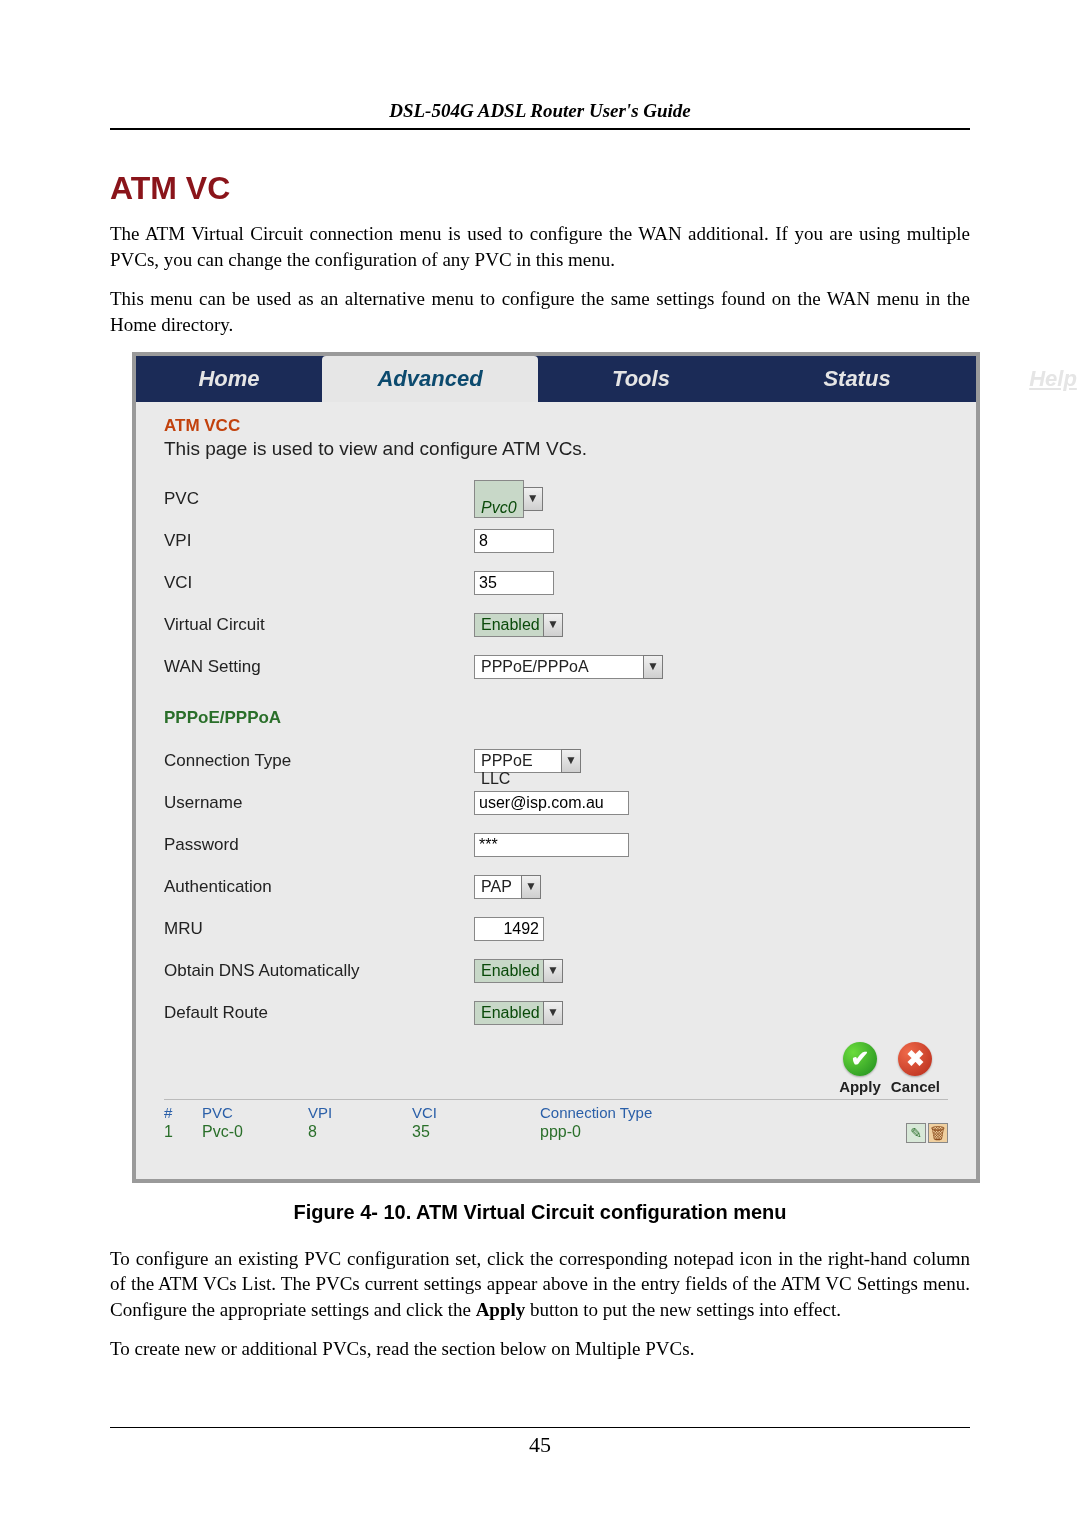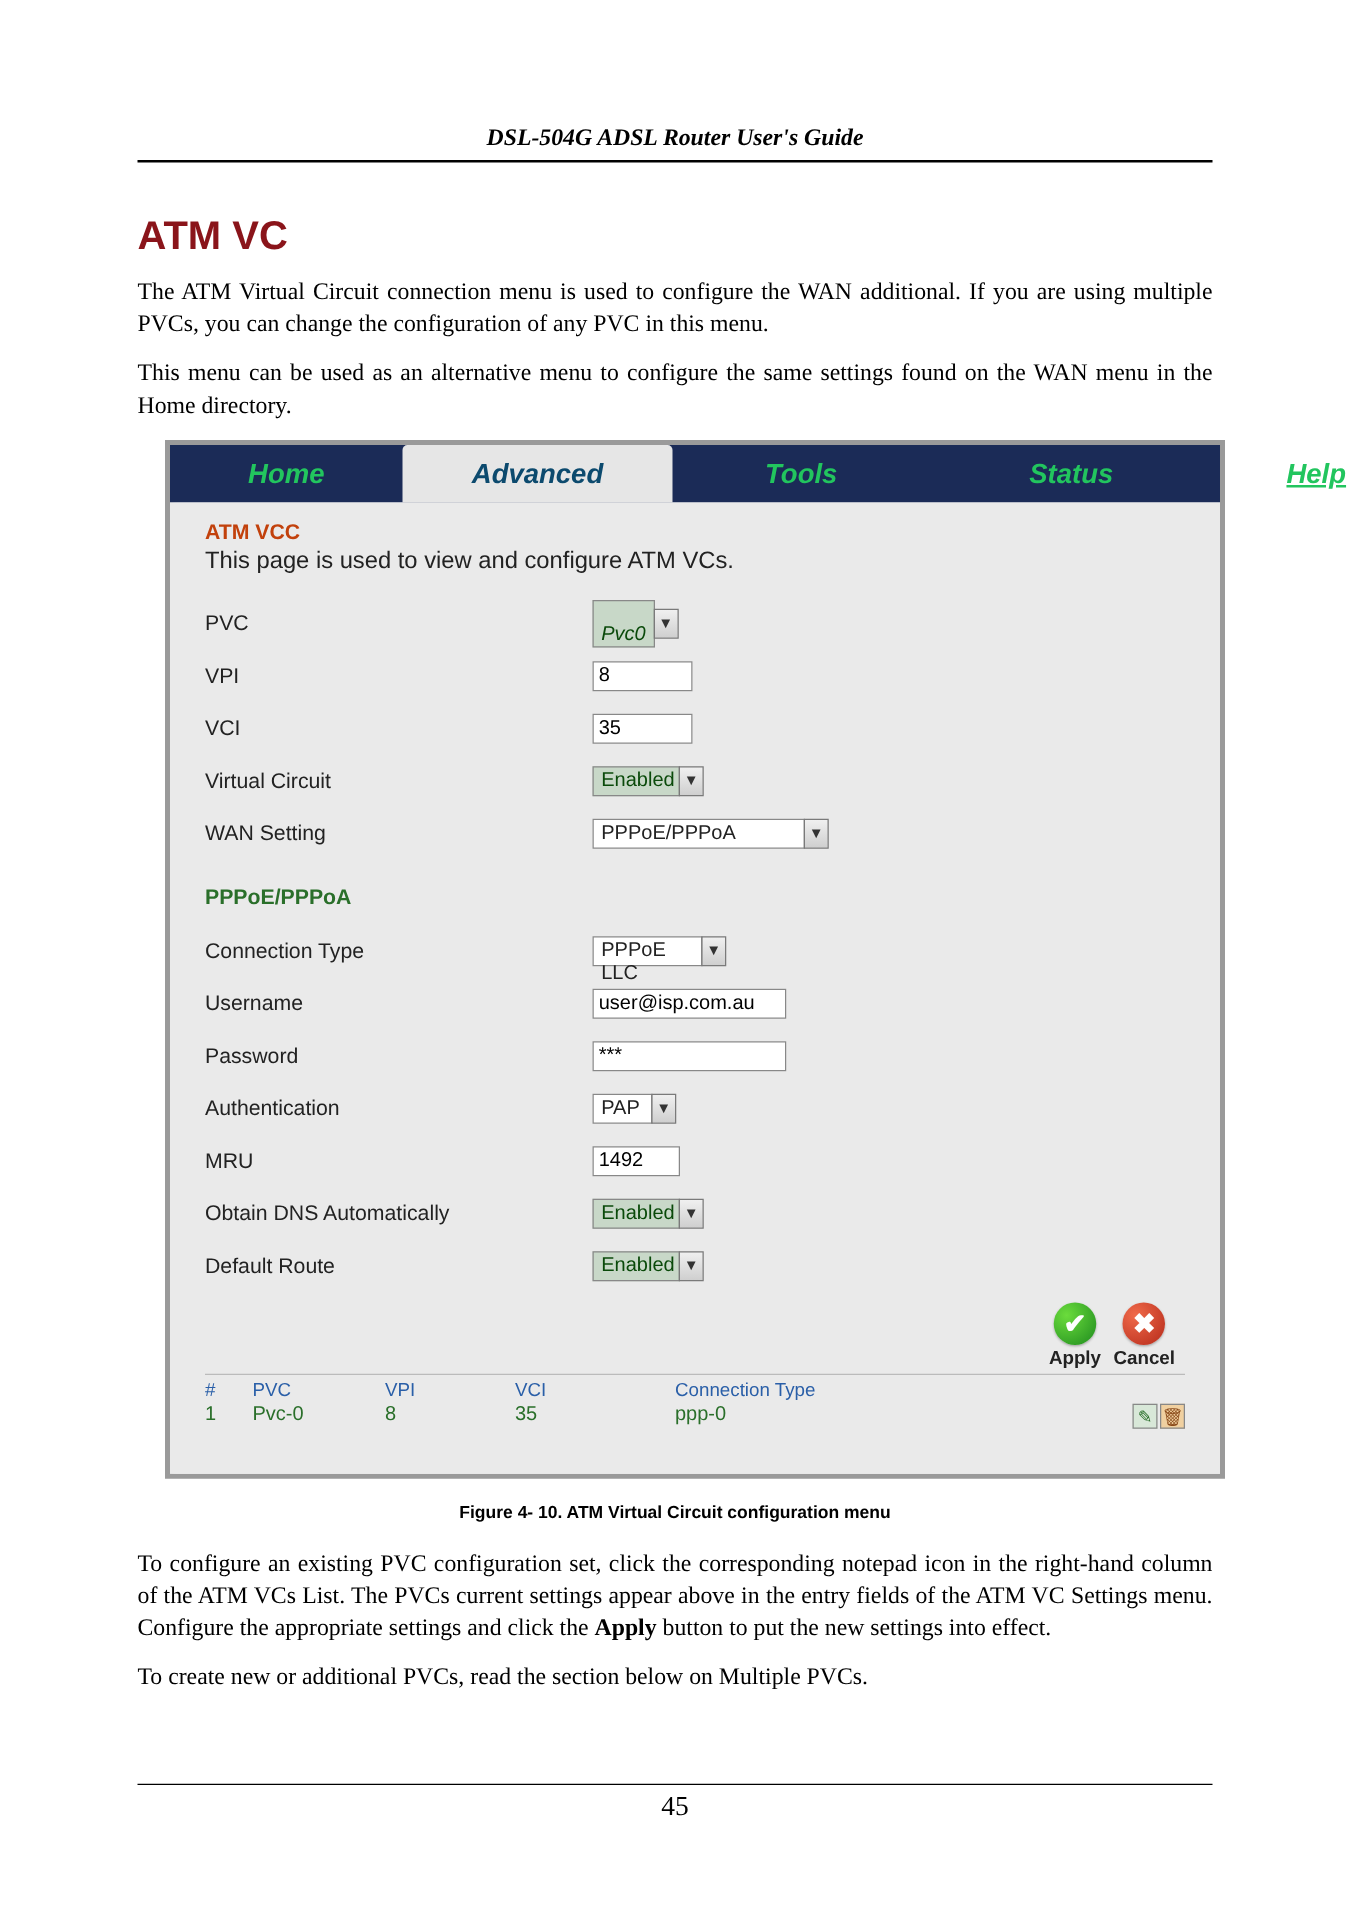--- a/index.html
+++ b/index.html
@@ -47,21 +47,21 @@
     box-shadow: inset 2px 2px 4px rgba(0,0,0,.15);
   }
   .tabbar {
     display: flex;
     align-items: stretch;
     height: 46px;
     background: #1b2b57;
     font-family: Verdana, Arial, sans-serif;
   }
   .tab {
-    color: #22c55e;
+    color: #e5e5e5;
     font-weight: bold;
     font-style: italic;
     font-size: 22px;
     padding: 10px 28px 0 28px;
     cursor: pointer;
   }
   .tab.active {
     background: #e6e6e6;
     color: #0c4a6e;
     border-radius: 4px 4px 0 0;
@@ -193,21 +193,21 @@
     border: 1px solid #888;
     margin-left: 2px;
   }
   .mini-icons .edit { background: #d8e8d8; color:#2a6f2a; }
   .mini-icons .del  { background: #f0d0a0; color:#8a4a1a; }
 
   .figcap {
     text-align: center;
     font-family: Arial, Helvetica, sans-serif;
     font-weight: bold;
-    font-size: 14px;
+    font-size: 20px;
     margin: 10px 0 22px 0;
   }
 
   .footer {
     position: absolute;
     bottom: 70px;
     left: 110px; right: 110px;
     border-top: 1px solid #000;
     text-align: center;
     font-size: 22px;
@@ -299,21 +299,21 @@
       <div class="row">
         <div class="lab">Authentication</div>
         <span class="sel-arrow">
           <span class="sel gray" style="padding:2px 6px; width:48px; display:inline-block; border:1px solid #888;">PAP</span>
           <span class="box">▼</span>
         </span>
       </div>
 
       <div class="row">
         <div class="lab">MRU</div>
-        <input class="inp" style="width: 70px;" value="1492">
+        <input class="inp" style="width: 70px; text-align: right;" value="1492">
       </div>
 
       <div class="row">
         <div class="lab">Obtain DNS Automatically</div>
         <span class="sel-arrow">
           <span class="sel" style="padding:2px 6px; width:70px; display:inline-block;">Enabled</span>
           <span class="box">▼</span>
         </span>
       </div>
 

